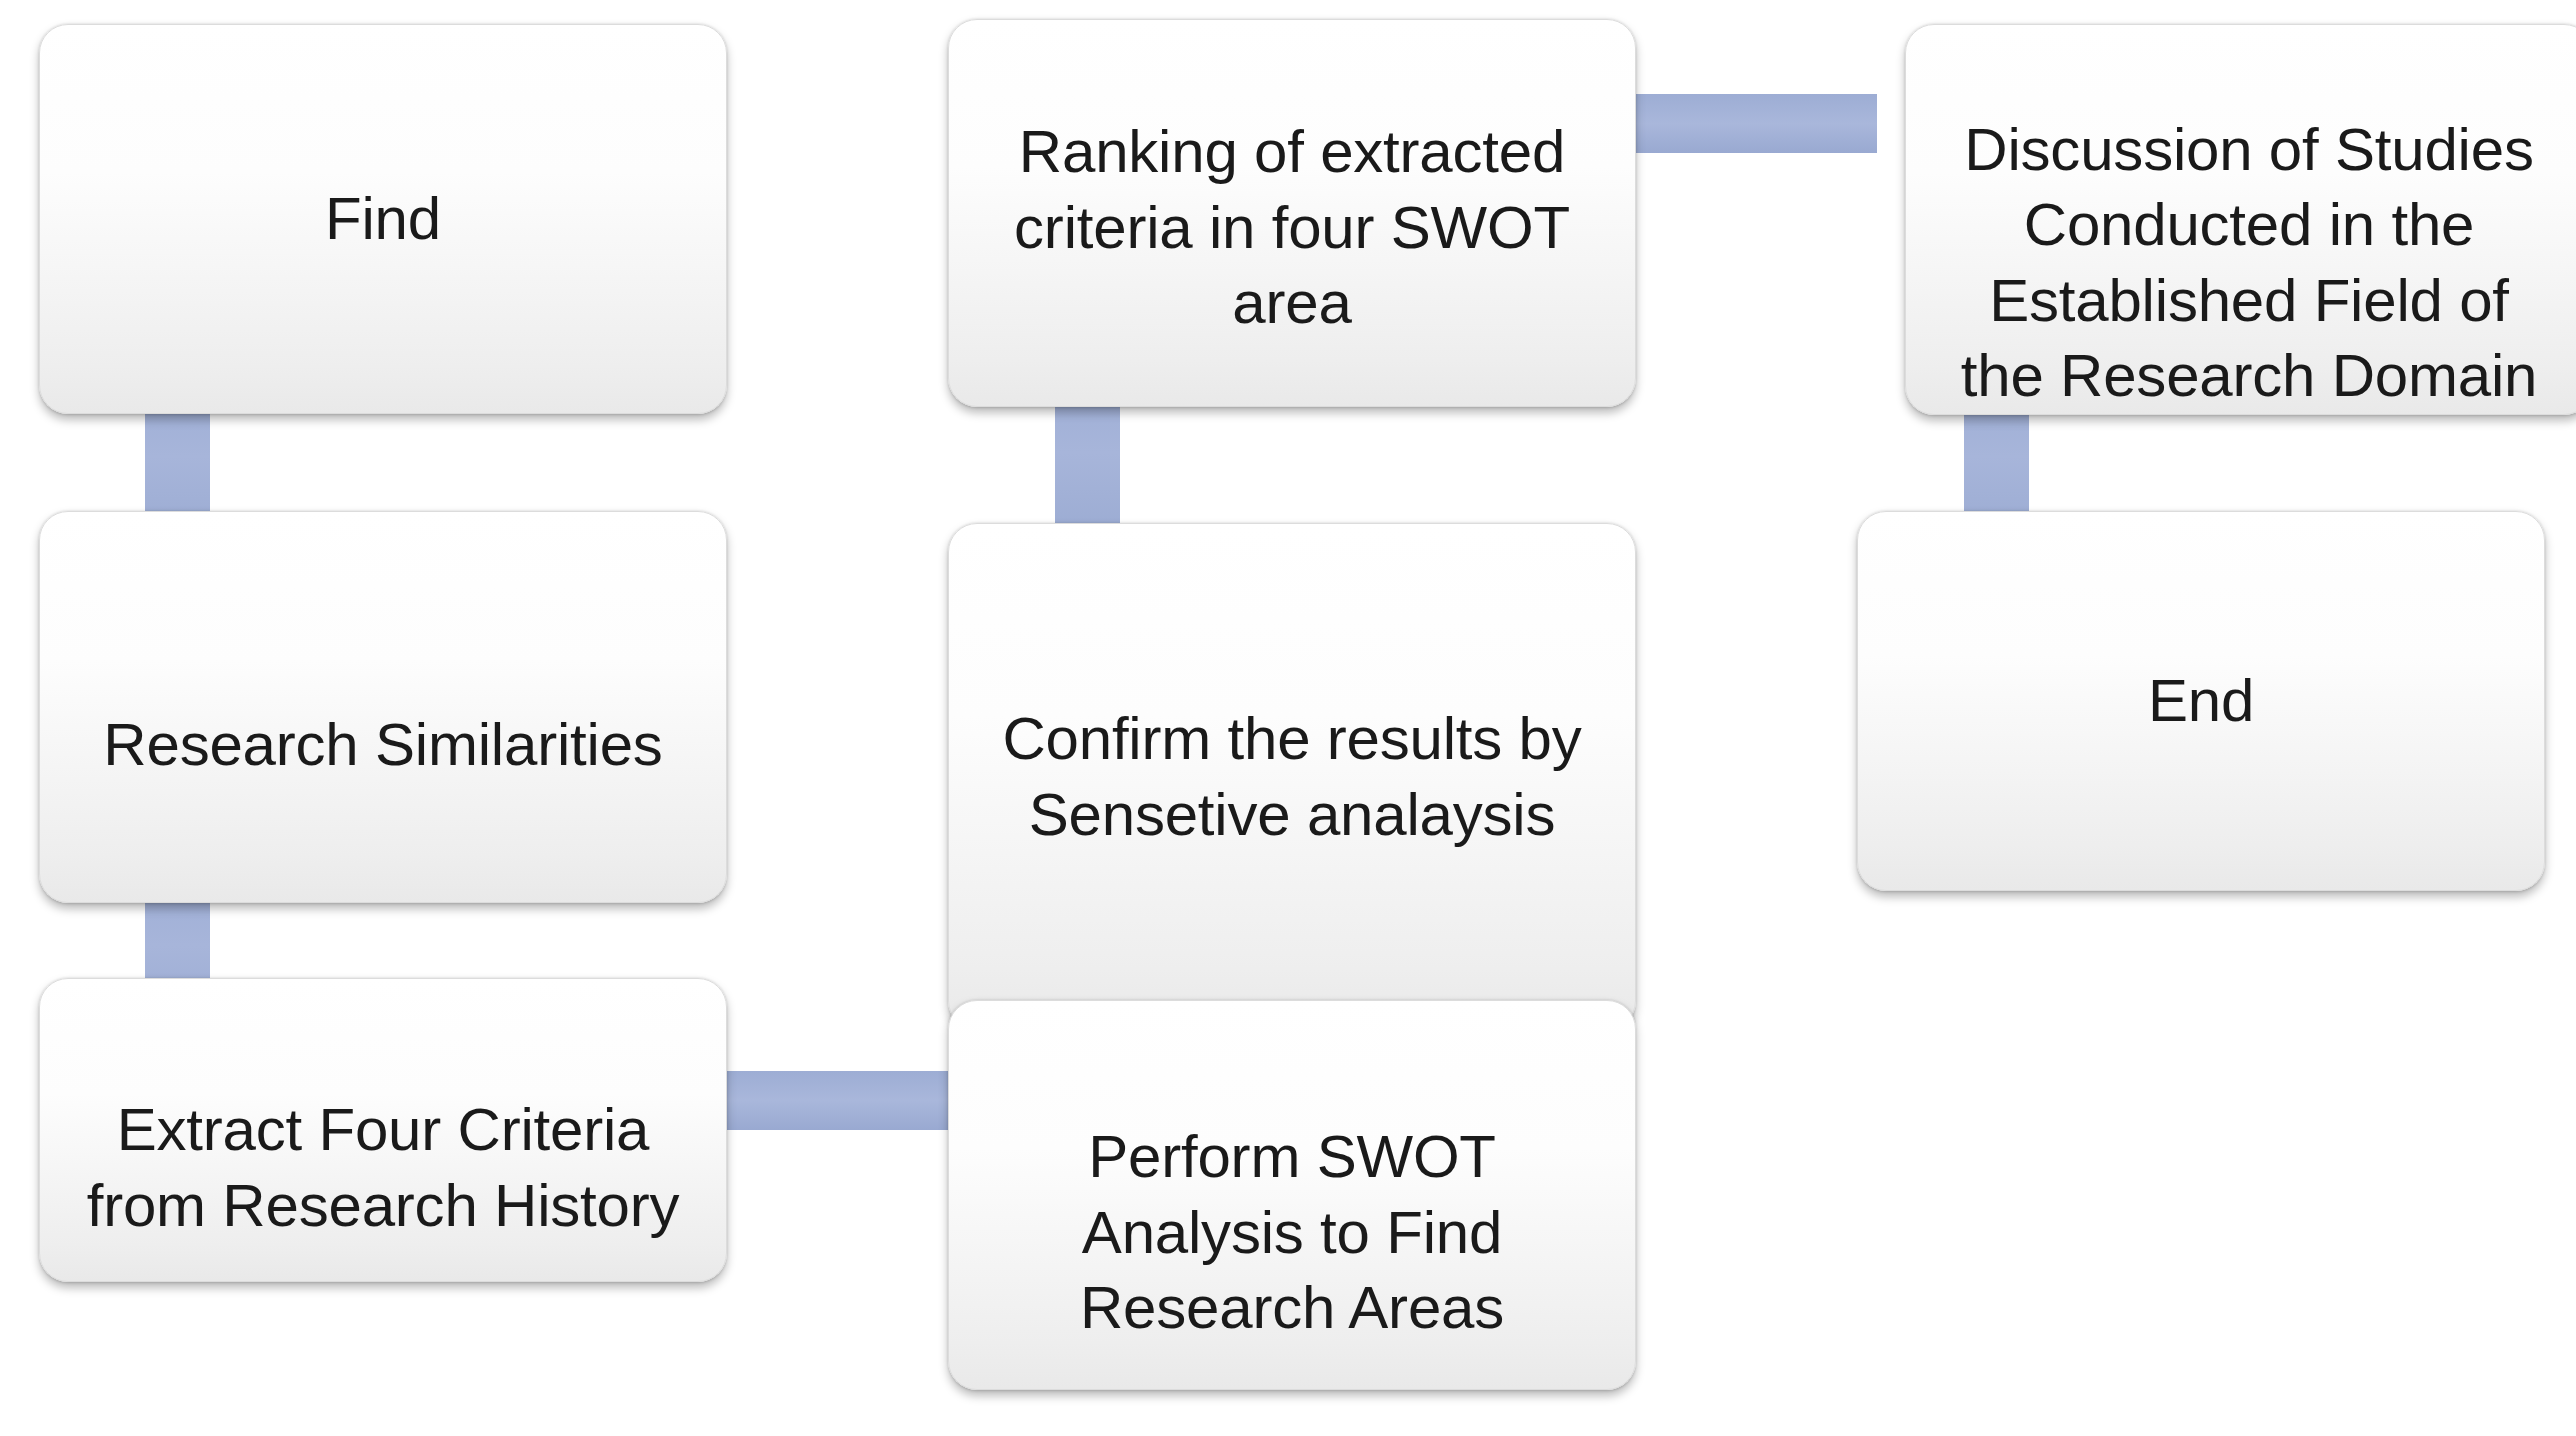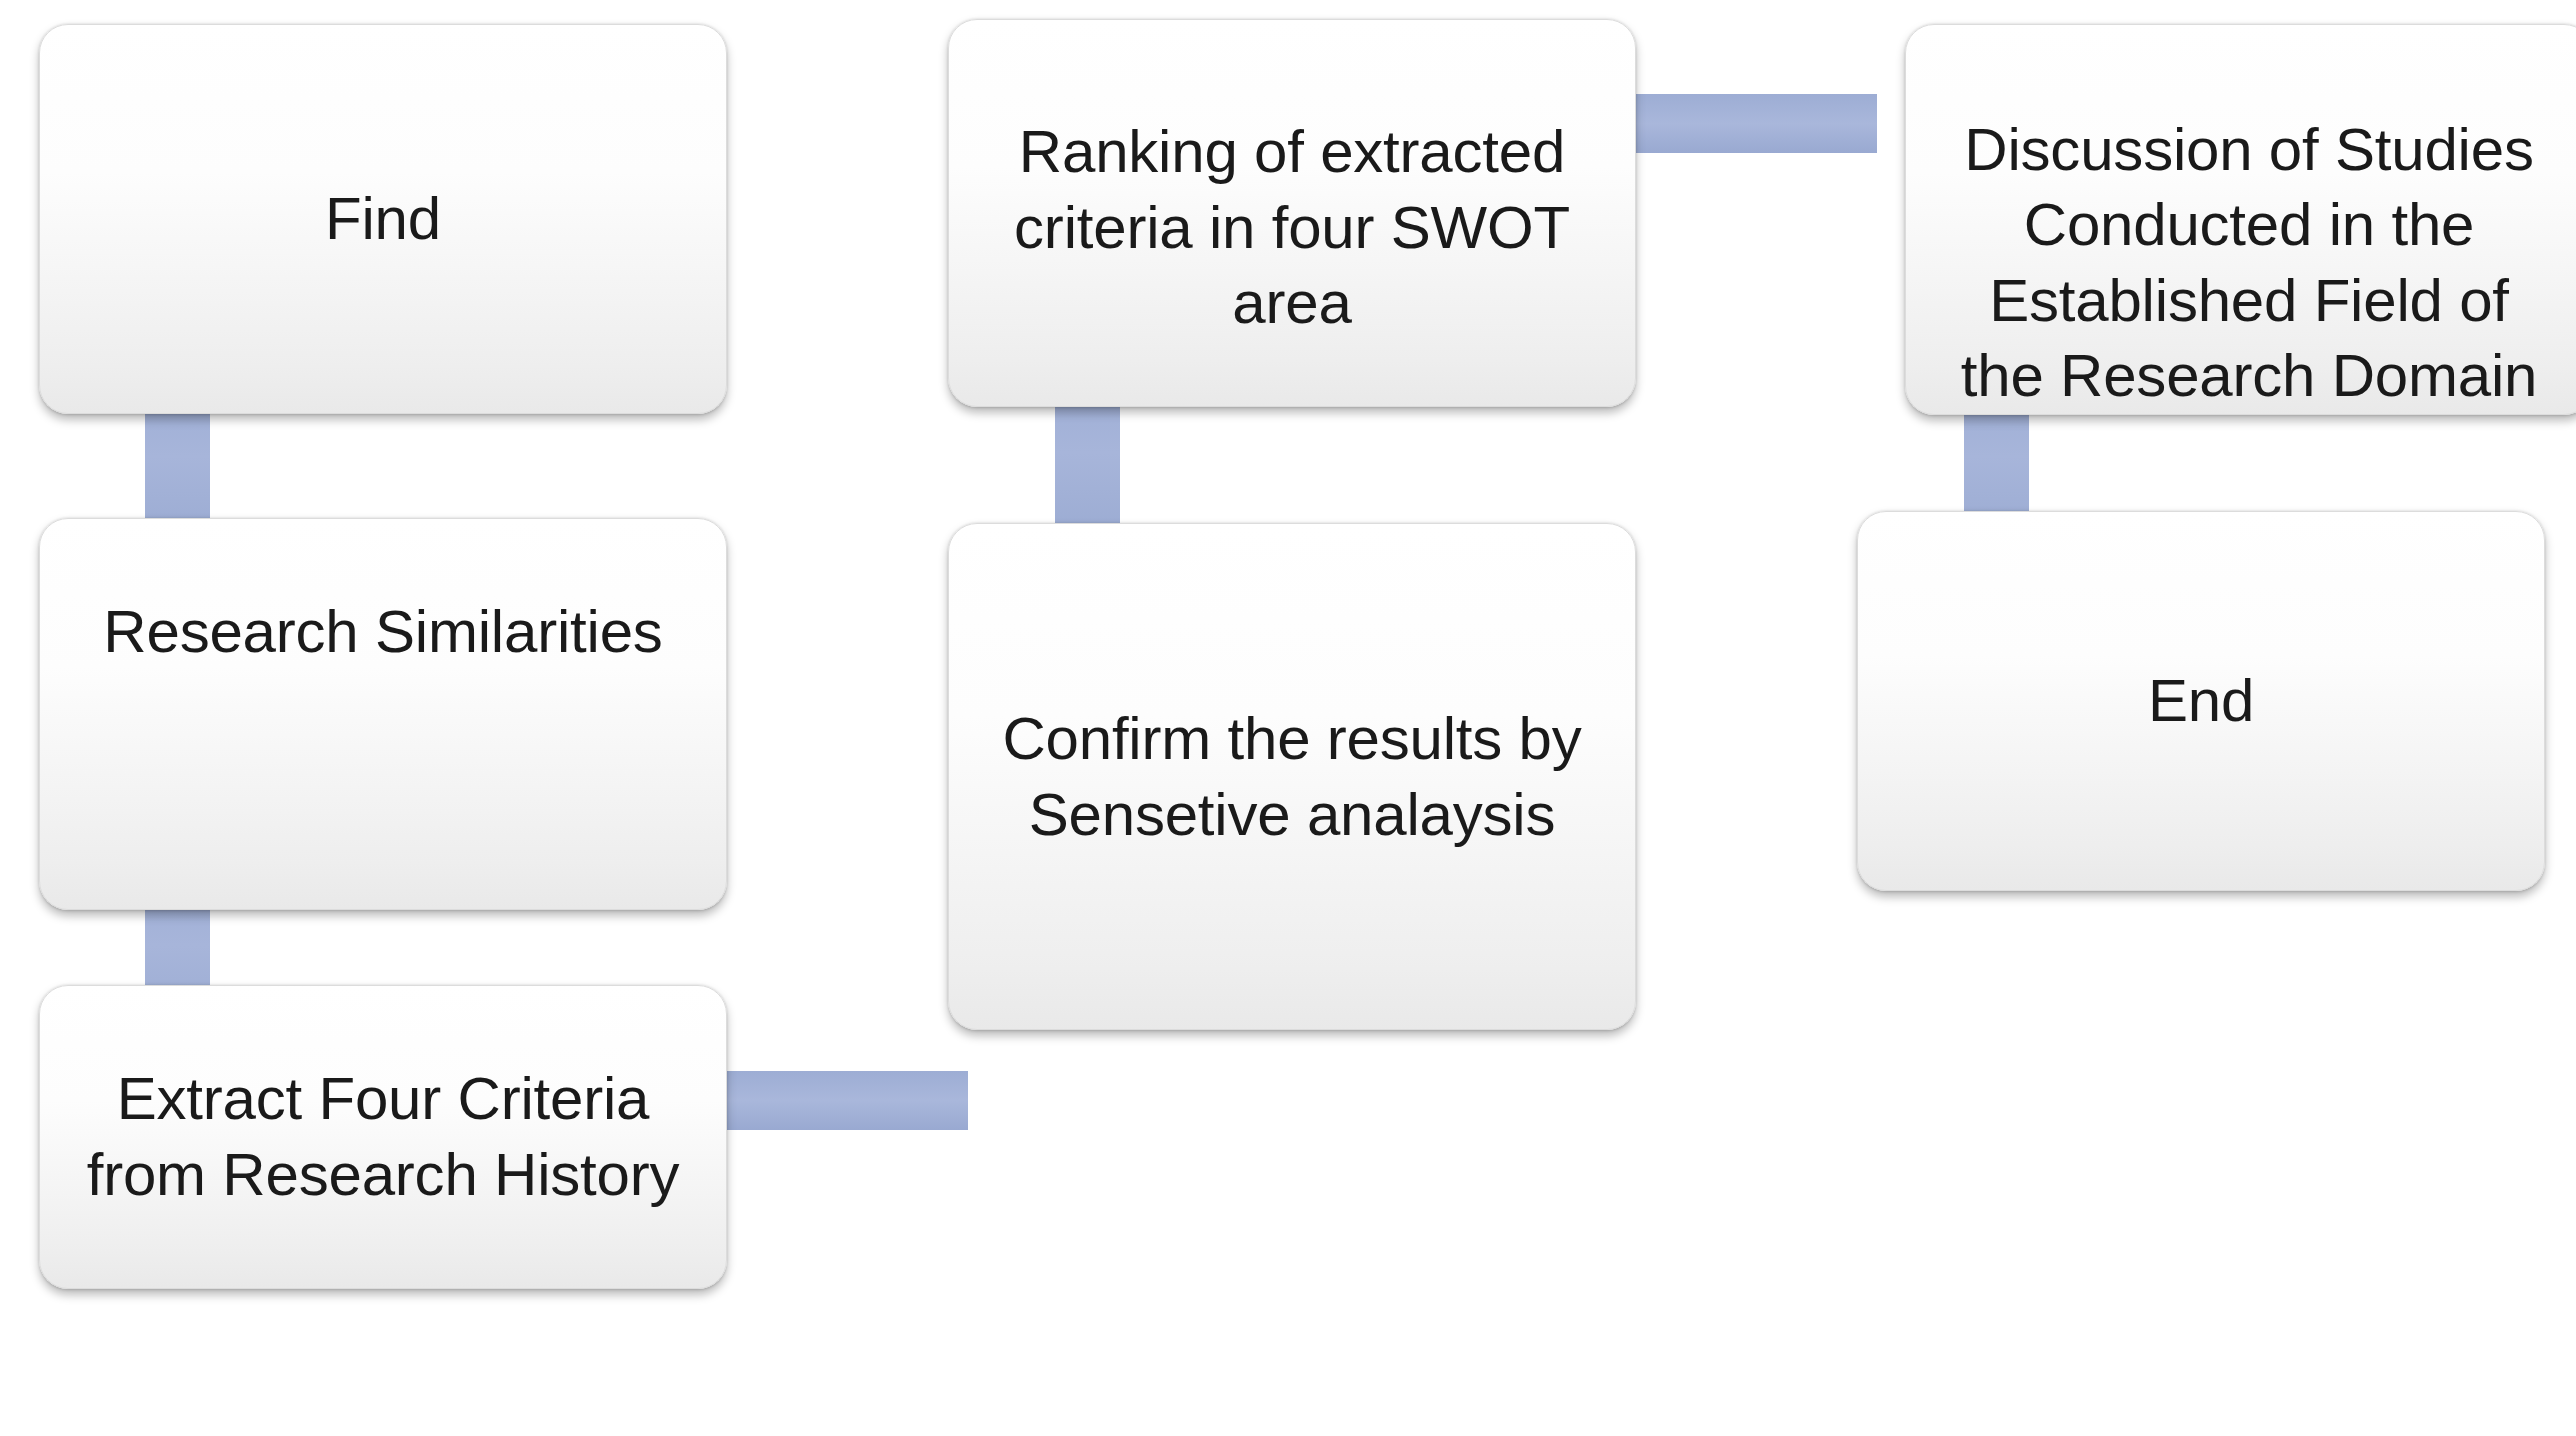--- a/index.html
+++ b/index.html
@@ -54,21 +54,21 @@
     color: #1a1a1a;
     font-size: 60px;
     line-height: 1.26;
     font-weight: 400;
     letter-spacing: -0.2px;
     white-space: pre-line;
   }
 
   
   .node.align-top    { align-items: flex-start; padding-top: 94px; }
-  .node.align-upper  { align-items: flex-start; padding-top: 75px; margin-top: 7px; }
+  .node.align-upper  { align-items: center; padding-top: 75px; }
   .node.align-mid    { align-items: center; }
 </style>
 </head>
 <body>
 
 <div id="canvas">
 
   <div class="connector vertical" style="left: 145px; top: 394px; width: 65px; height: 139px;"></div>
   <div class="connector vertical" style="left: 145px; top: 883px; width: 65px; height: 139px;"></div>
   <div class="connector horizontal" style="left: 708px; top: 1071px; width: 260px; height: 59px;"></div>
@@ -94,20 +94,25 @@
     <span class="node-label">Ranking of extracted
 criteria in four SWOT
 area</span>
   </div>
 
   <div class="node align-mid" style="left: 948px; top: 523px; width: 688px; height: 507px;">
     <span class="node-label">Confirm the results by
 Sensetive analaysis</span>
   </div>
 
+  <div class="node align-upper" style="left: 948px; top: 1000px; width: 688px; height: 390px;">
+    <span class="node-label">Perform SWOT
+Analysis to Find
+Research Areas</span>
+  </div>
 
   <div class="node align-top" style="left: 1905px; top: 24px; width: 688px; height: 391px; align-items: flex-end;">
     <span class="node-label">Discussion of Studies
 Conducted in the
 Established Field of
 the Research Domain</span>
   </div>
 
   <div class="node align-mid" style="left: 1857px; top: 511px; width: 688px; height: 380px;">
     <span class="node-label">End</span>

